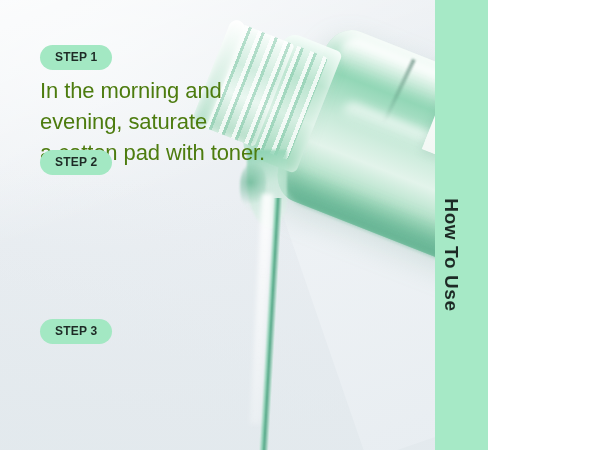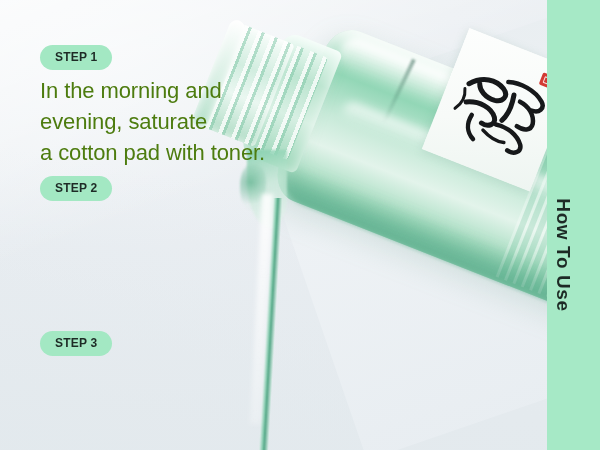--- a/index.html
+++ b/index.html
@@ -5,21 +5,21 @@
   html, body {
     margin: 0;
     padding: 0;
     background: #ffffff;
   }
   body {
     font-family: "Liberation Sans", sans-serif;
   }
   .canvas {
     position: relative;
-    width: 600px;
+    width: 488px;
     height: 450px;
     overflow: hidden;
     background: #eef1f5;
   }
   
   .bg-base {
     position: absolute;
     inset: 0;
     background:
       radial-gradient(120% 90% at 18% 12%, #f3f6f8 0%, #eaeef2 48%, #e6ebef 100%);
@@ -289,22 +289,22 @@
     left: 0;
     top: 0;
     width: 290px;
     height: 450px;
   }
   .step {
     position: absolute;
     left: 40px;
   }
   .step-1 { top: 45px; }
-  .step-2 { top: 176px; text-align: center; }
-  .step-3 { top: 331px; }
+  .step-2 { top: 150px; text-align: center; }
+  .step-3 { top: 319px; }
 
   .badge {
     display: inline-block;
     background: #a3e8c3;
     color: #1e2b26;
     font-size: 12px;
     font-weight: bold;
     letter-spacing: 0.2px;
     padding: 6px 15px 7px 15px;
     border-radius: 14px;

